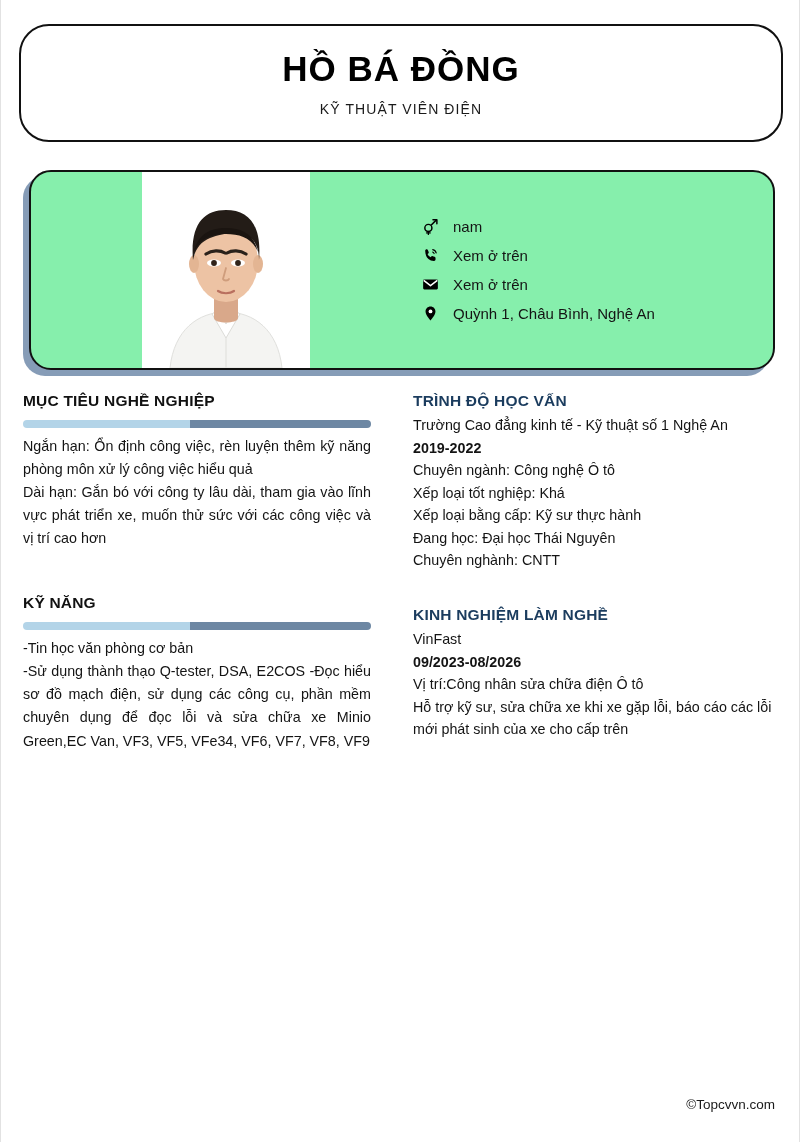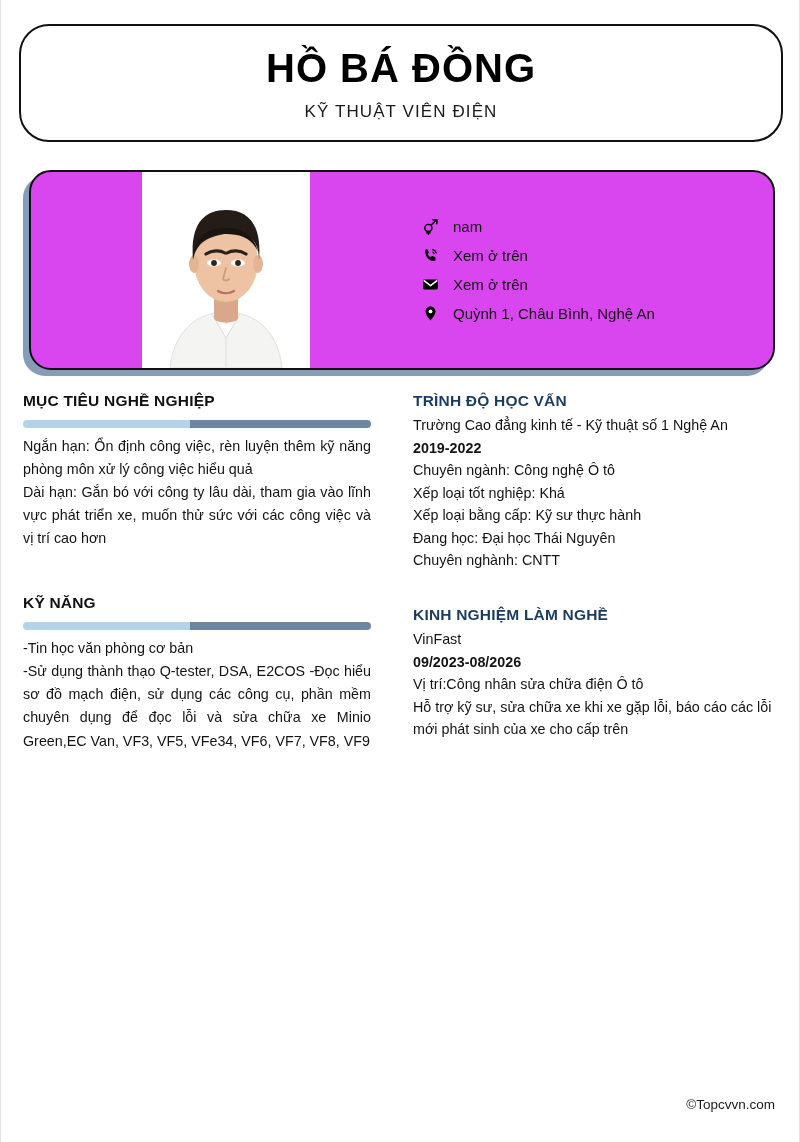--- a/index.html
+++ b/index.html
@@ -30,30 +30,30 @@
     height: 118px;
     border: 2px solid #111111;
     border-radius: 30px;
     background: #ffffff;
     display: flex;
     flex-direction: column;
     align-items: center;
     justify-content: center;
   }
   .cv-name {
-    font-size: 40px;
+    font-size: 35px;
     font-weight: bold;
     letter-spacing: 1px;
     color: #000000;
     line-height: 1.15;
     text-align: right;
   }
   .cv-title {
     margin-top: 11px;
-    font-size: 17px;
+    font-size: 14px;
     letter-spacing: 1.1px;
     color: #1a1a1a;
     text-align: left;
   }
 
   
   .profile-card-wrap {
     position: absolute;
     left: 28px;
     top: 170px;
@@ -71,21 +71,21 @@
     opacity: .95;
   }
   .profile-card {
     position: absolute;
     left: 0;
     top: 0;
     width: 746px;
     height: 200px;
     border: 2px solid #111111;
     border-radius: 22px;
-    background: #d946ef;
+    background: #86efac;
     display: flex;
     align-items: center;
   }
   .photo-col {
     width: 390px;
     height: 100%;
     display: flex;
     align-items: center;
     justify-content: center;
   }

